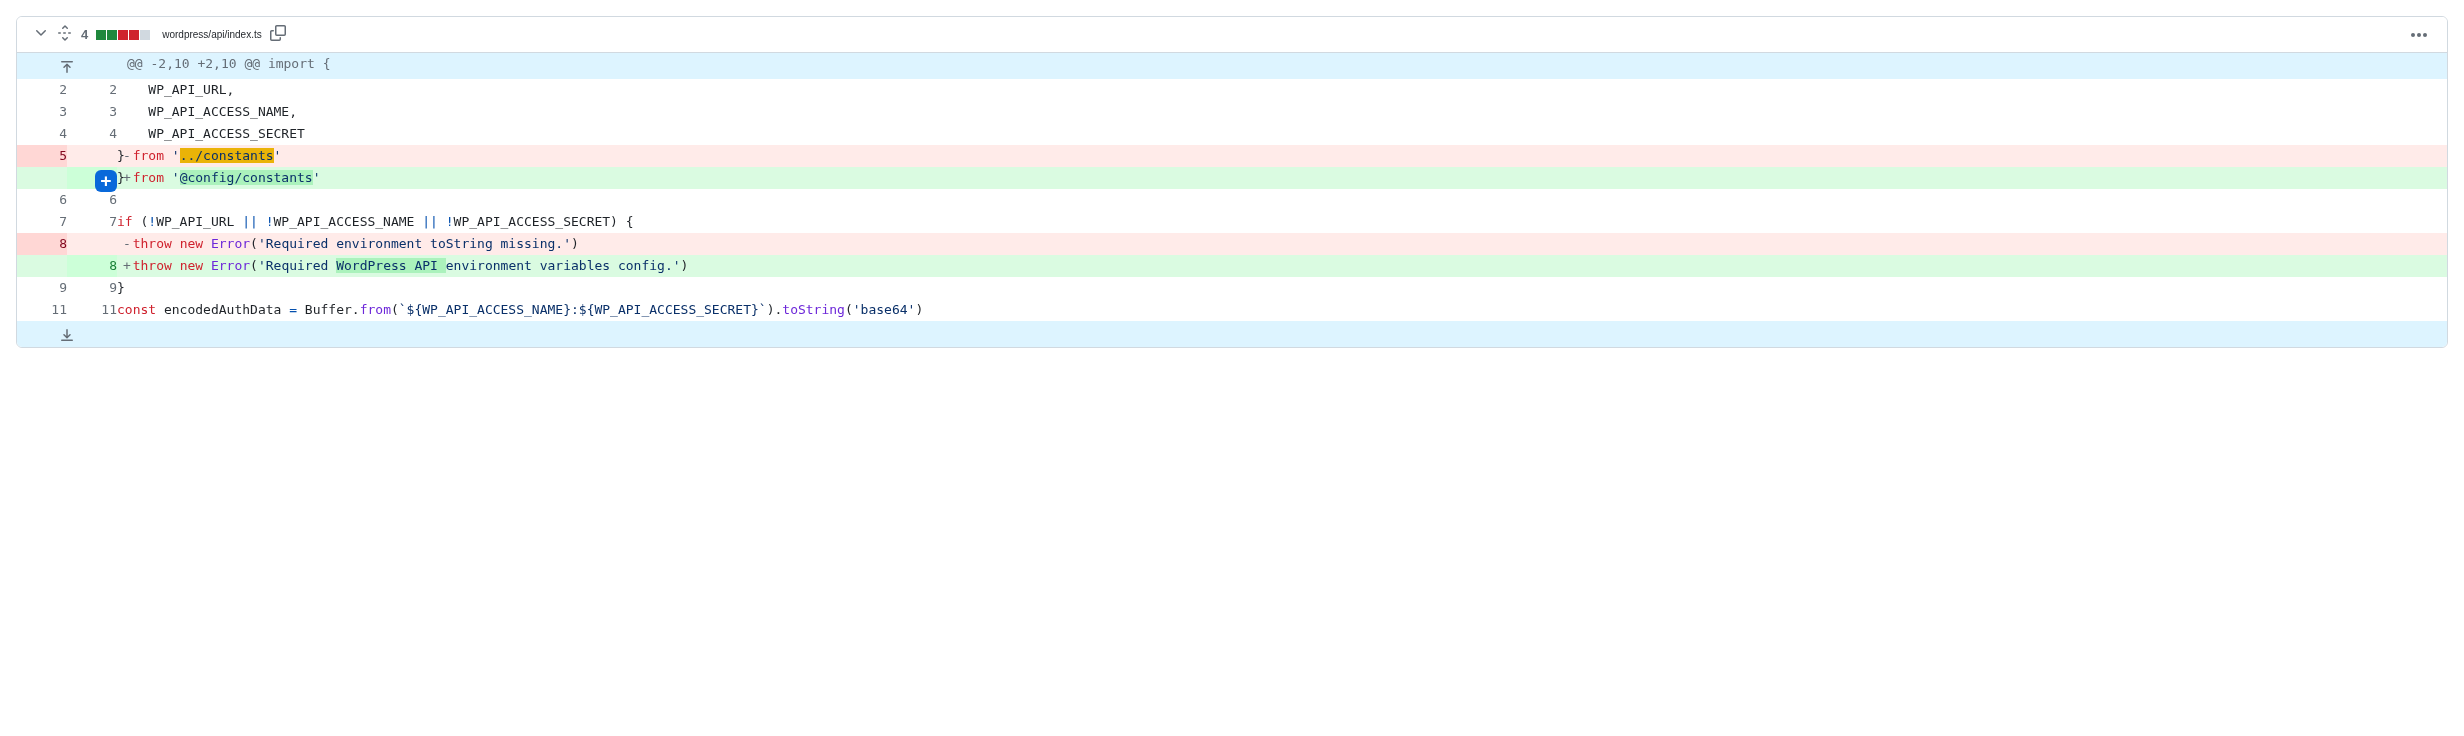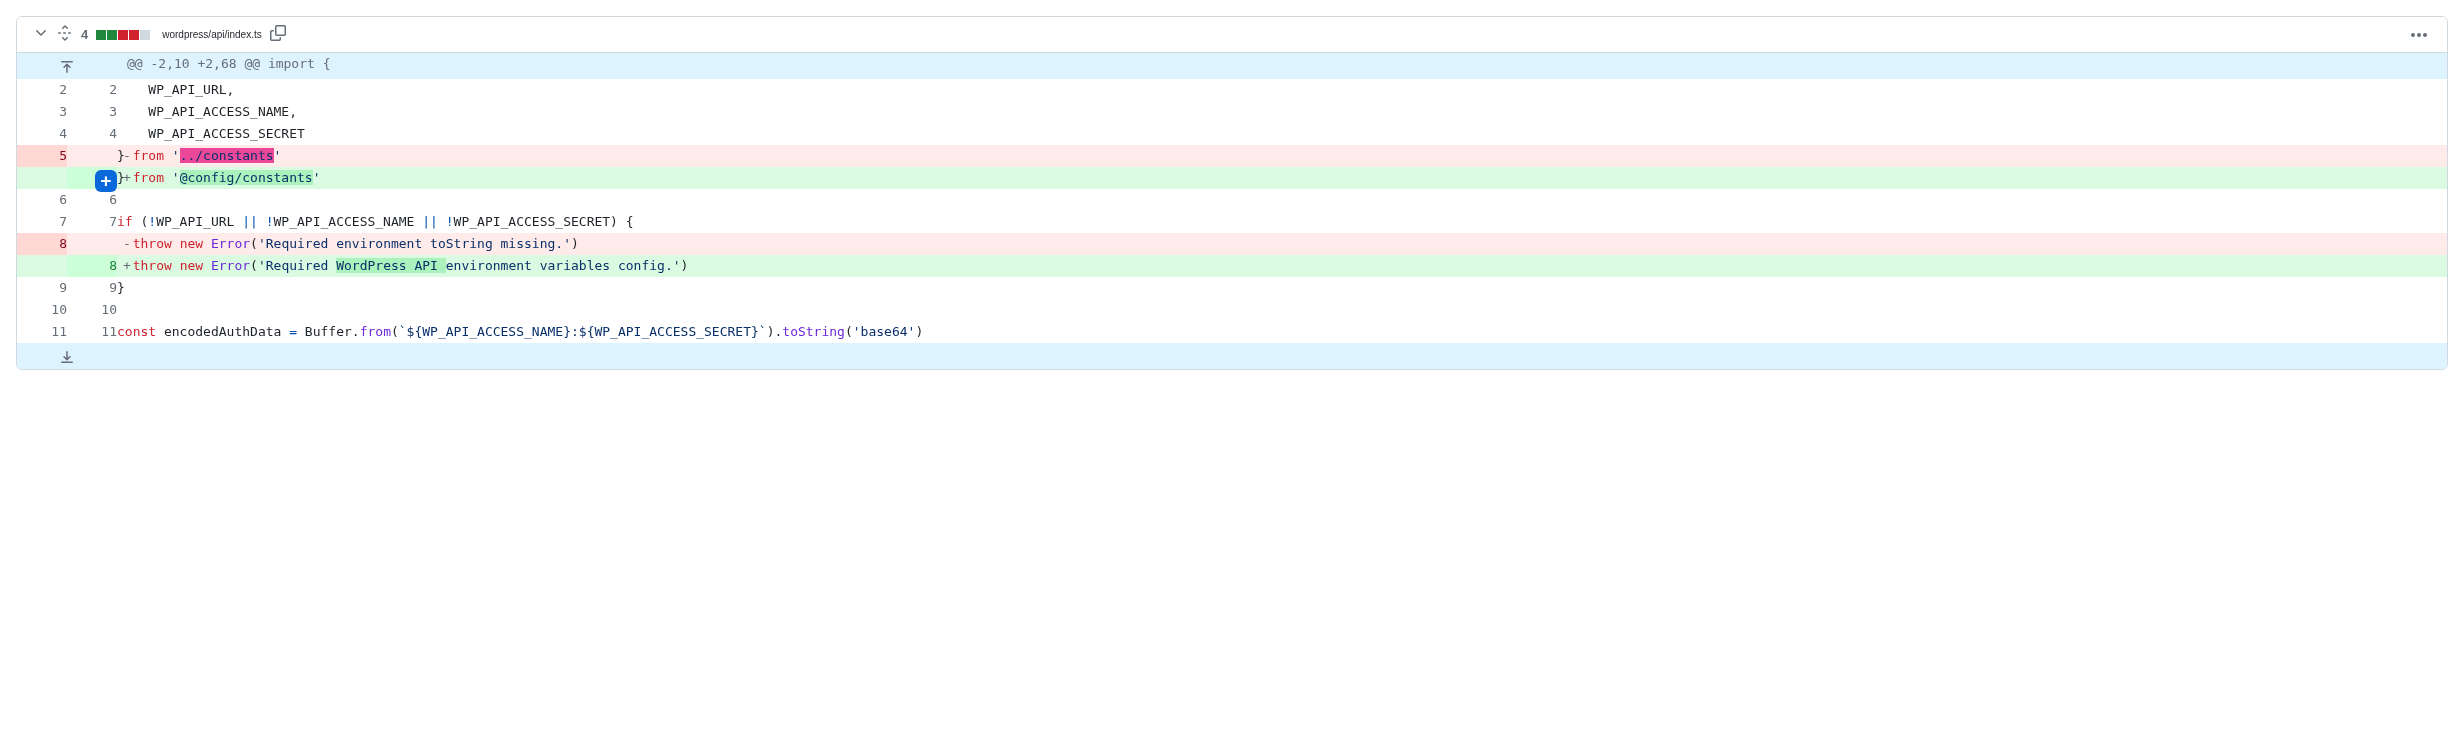--- a/index.html
+++ b/index.html
@@ -128,21 +128,21 @@
     tr.deletion { background: #ffebe9; }
     tr.deletion .line-num { background: #ffd7d5; color: #82071e; }
     tr.addition { background: #dafbe1; }
     tr.addition .line-num { background: #ccffd8; color: #1a7f37; }
     tr.deletion .line-num.empty { background: #ffebe9; }
     tr.addition .line-num.empty { background: #dafbe1; }
     .code-keyword { color: #cf222e; }
     .code-string { color: #0a3069; }
     .code-func { color: #6d28d9; }
     .code-op { color: #0550ae; }
-    .hl-del { background: #ec4899; }
+    .hl-del { background: #eab308; }
     .hl-add { background: #abf2bc; }
     .add-comment-btn {
       position: absolute;
       left: -22px;
       top: 0px;
       width: 22px;
       height: 22px;
       background: #0969da;
       border-radius: 6px;
       display: flex;
@@ -212,21 +212,21 @@
   </div>
 
   <table class="diff-table">
     <tbody id="diff-body">
       <tr class="hunk-header">
         <td colspan="2" class="expand-cell">
           <svg class="expand-arrow" viewBox="0 0 16 16">
               <path d="M7.47 4.72a.75.75 0 0 1 1.06 0l3 3a.75.75 0 1 1-1.06 1.06L8.75 7.06v6.19a.75.75 0 0 1-1.5 0V7.06L5.53 8.78a.75.75 0 0 1-1.06-1.06l3-3ZM2 2.75A.75.75 0 0 1 2.75 2h10.5a.75.75 0 0 1 0 1.5H2.75A.75.75 0 0 1 2 2.75Z"></path>
             </svg>
         </td>
-        <td class="line-content">@@ -2,10 +2,68 @@ import {</td>
+        <td class="line-content">@@ -2,10 +2,10 @@ import {</td>
       </tr>
     <tr class="context">
           <td class="line-num">2</td>
           <td class="line-num">2</td>
           <td class="line-content"><span class="line-marker"> </span><span class="content-wrap">    WP_API_URL,</span></td>
         </tr>
         <tr class="context">
           <td class="line-num">3</td>
           <td class="line-num">3</td>
           <td class="line-content"><span class="line-marker"> </span><span class="content-wrap">    WP_API_ACCESS_NAME,</span></td>
@@ -263,25 +263,20 @@
         </tr>
         <tr class="addition">
           <td class="line-num empty"></td>
           <td class="line-num">8</td>
           <td class="line-content"><span class="line-marker">+</span><span class="content-wrap">  <span class="code-keyword">throw</span> <span class="code-keyword">new</span> <span class="code-func">Error</span>(<span class="code-string">'Required </span><span class="hl-add code-string">WordPress API </span><span class="code-string">environment variables config.'</span>)</span></td>
         </tr>
         <tr class="context">
           <td class="line-num">9</td>
           <td class="line-num">9</td>
           <td class="line-content"><span class="line-marker"> </span><span class="content-wrap">}</span></td>
-        </tr>
-        <tr class="context">
-          <td class="line-num">10</td>
-          <td class="line-num">10</td>
-          <td class="line-content"><span class="line-marker"> </span><span class="content-wrap"></span></td>
         </tr>
         <tr class="context">
           <td class="line-num">11</td>
           <td class="line-num">11</td>
           <td class="line-content"><span class="line-marker"> </span><span class="content-wrap"><span class="code-keyword">const</span> encodedAuthData <span class="code-op">=</span> Buffer.<span class="code-func">from</span>(<span class="code-string">`${WP_API_ACCESS_NAME}:${WP_API_ACCESS_SECRET}`</span>).<span class="code-func">toString</span>(<span class="code-string">'base64'</span>)</span></td>
         </tr>
       </tbody>
   </table>
   <table class="diff-table">
     <tbody>

